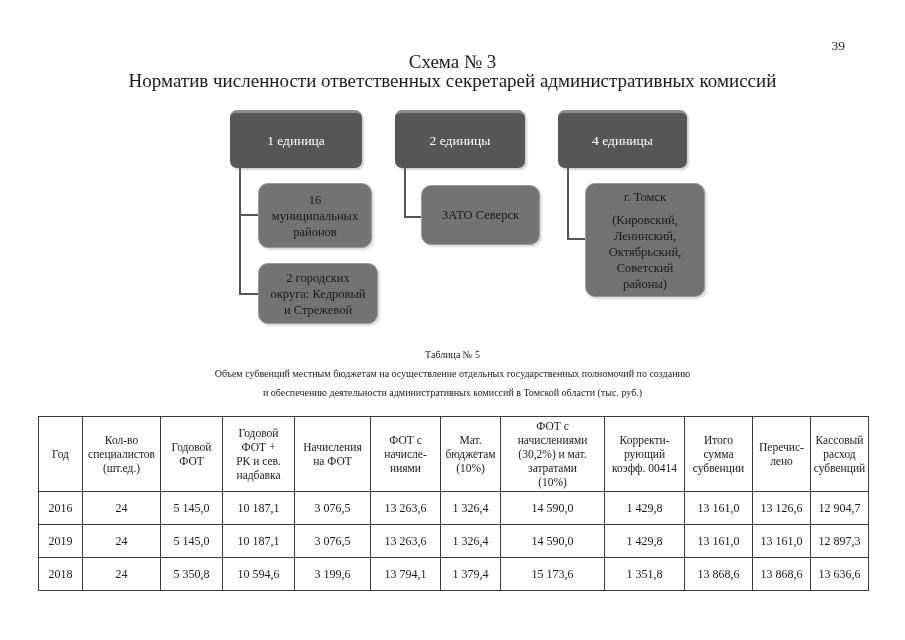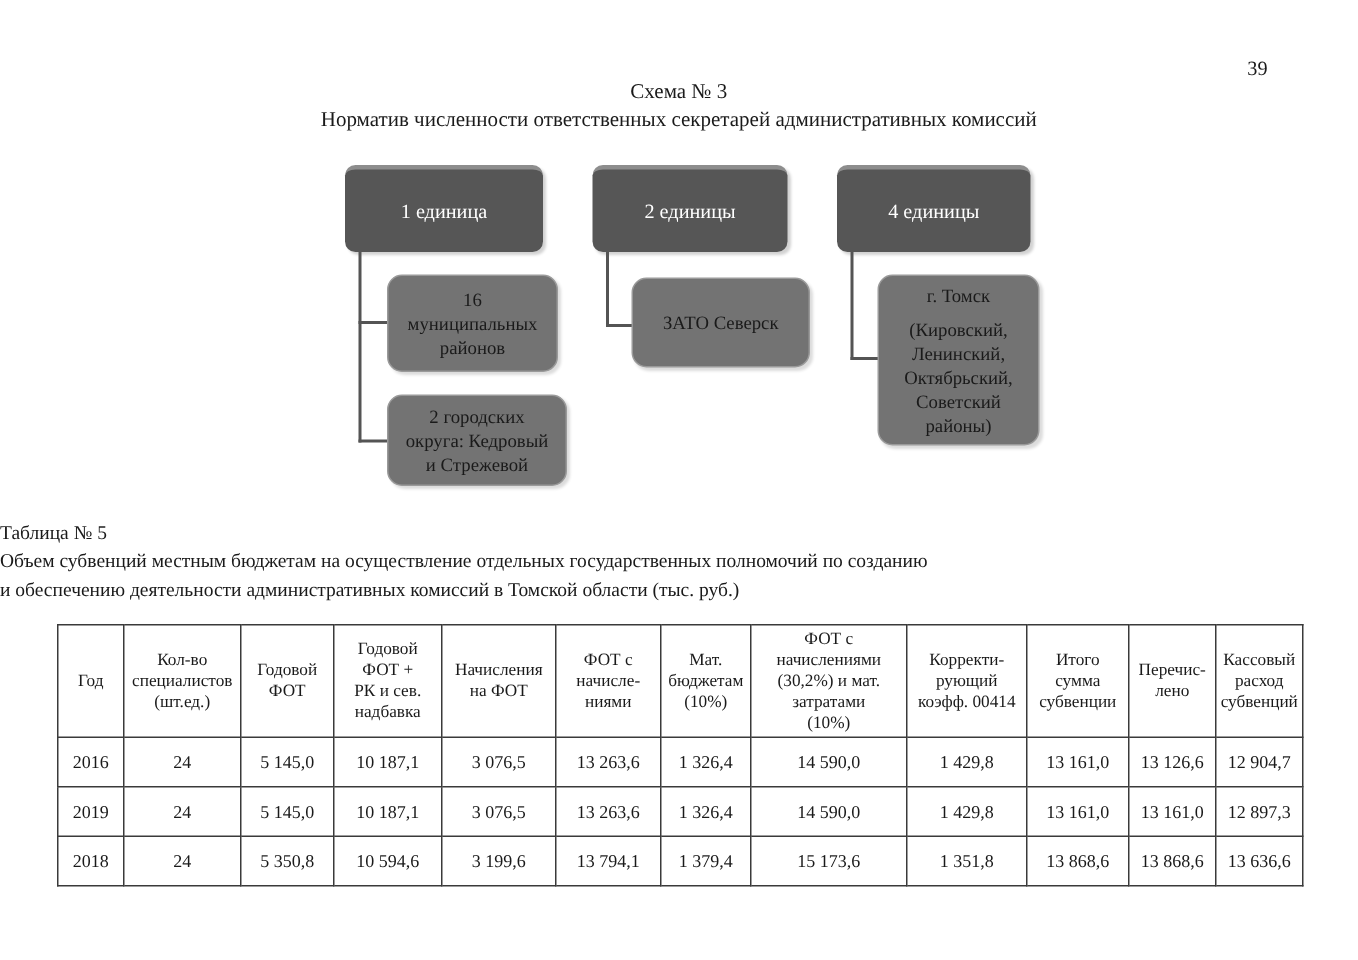--- a/index.html
+++ b/index.html
@@ -25,21 +25,21 @@
     color: #1a1a1a;
   }
 
   
   .scheme-heading {
     position: absolute;
     top: 52px;
     left: 0;
     width: 905px;
     text-align: center;
-    font-size: 14px;
+    font-size: 19px;
     line-height: 19px;
   }
   .scheme-heading .line2 {
     display: block;
   }
 
   
   .diagram {
     position: absolute;
     top: 0;
@@ -97,22 +97,22 @@
     height: 2px;
     background: #545454;
   }
 
   
   .table-heading {
     position: absolute;
     top: 345px;
     left: 0;
     width: 905px;
-    text-align: left;
-    font-size: 13px;
+    text-align: center;
+    font-size: 10px;
     line-height: 19px;
   }
   .table-heading .line {
     display: block;
   }
 
   
   .table-wrap {
     position: absolute;
     left: 38px;
@@ -191,21 +191,21 @@
     </span>
   </div>
 
   <div class="node-dark" style="left:543px; top:110px; width:129px; height:58px;justify-content:center;">
     <span>4 единицы</span>
   </div>
 
   <div class="conn-v" style="left:552px; top:168px; width:2px; height:72px;"></div>
   <div class="conn-h" style="left:552px; top:238px; width:19px; height:2px;"></div>
 
-  <div class="node-light" style="left:570px; top:183px; width:108px; height:114px;">
+  <div class="node-light" style="left:570px; top:183px; width:120px; height:114px;">
     <span>
       <span class="sub">г. Томск</span>
       <span class="spacer"></span>
       <span class="sub">(Кировский,</span>
       <span class="sub">Ленинский,</span>
       <span class="sub">Октябрьский,</span>
       <span class="sub">Советский</span>
       <span class="sub">районы)</span>
     </span>
   </div>

